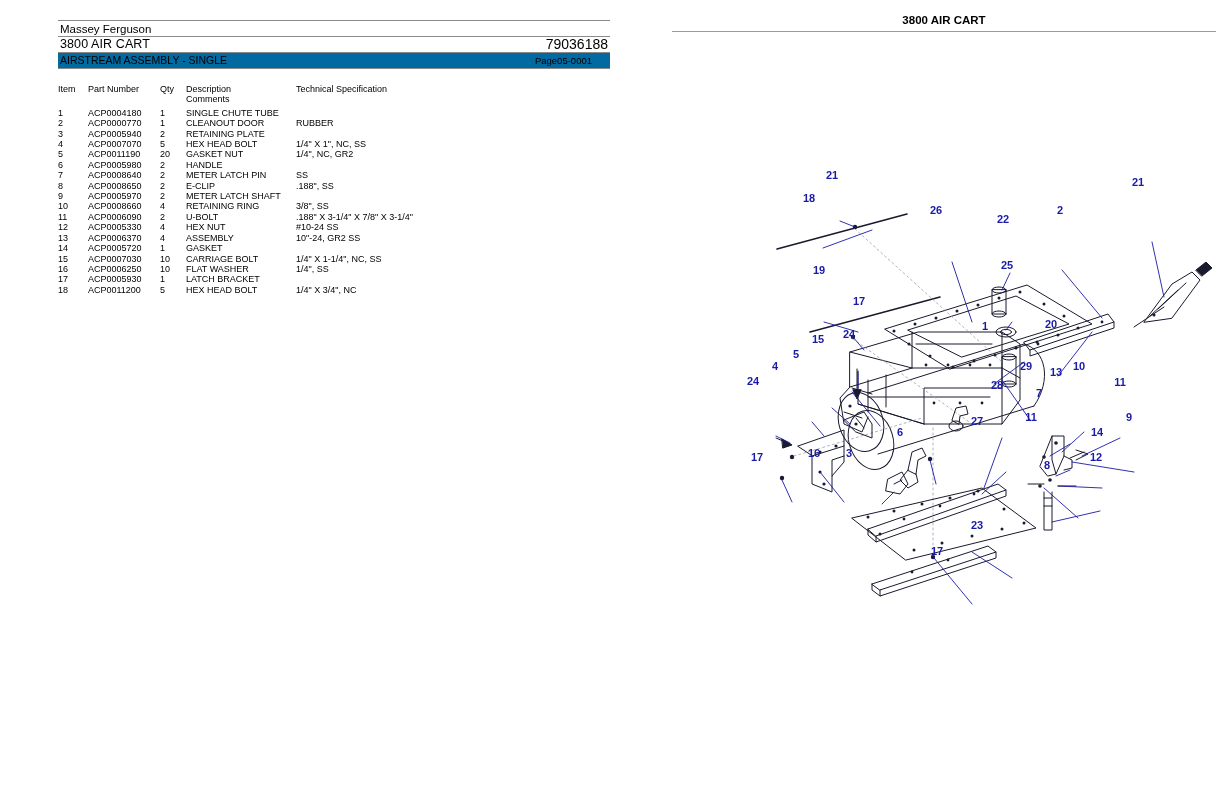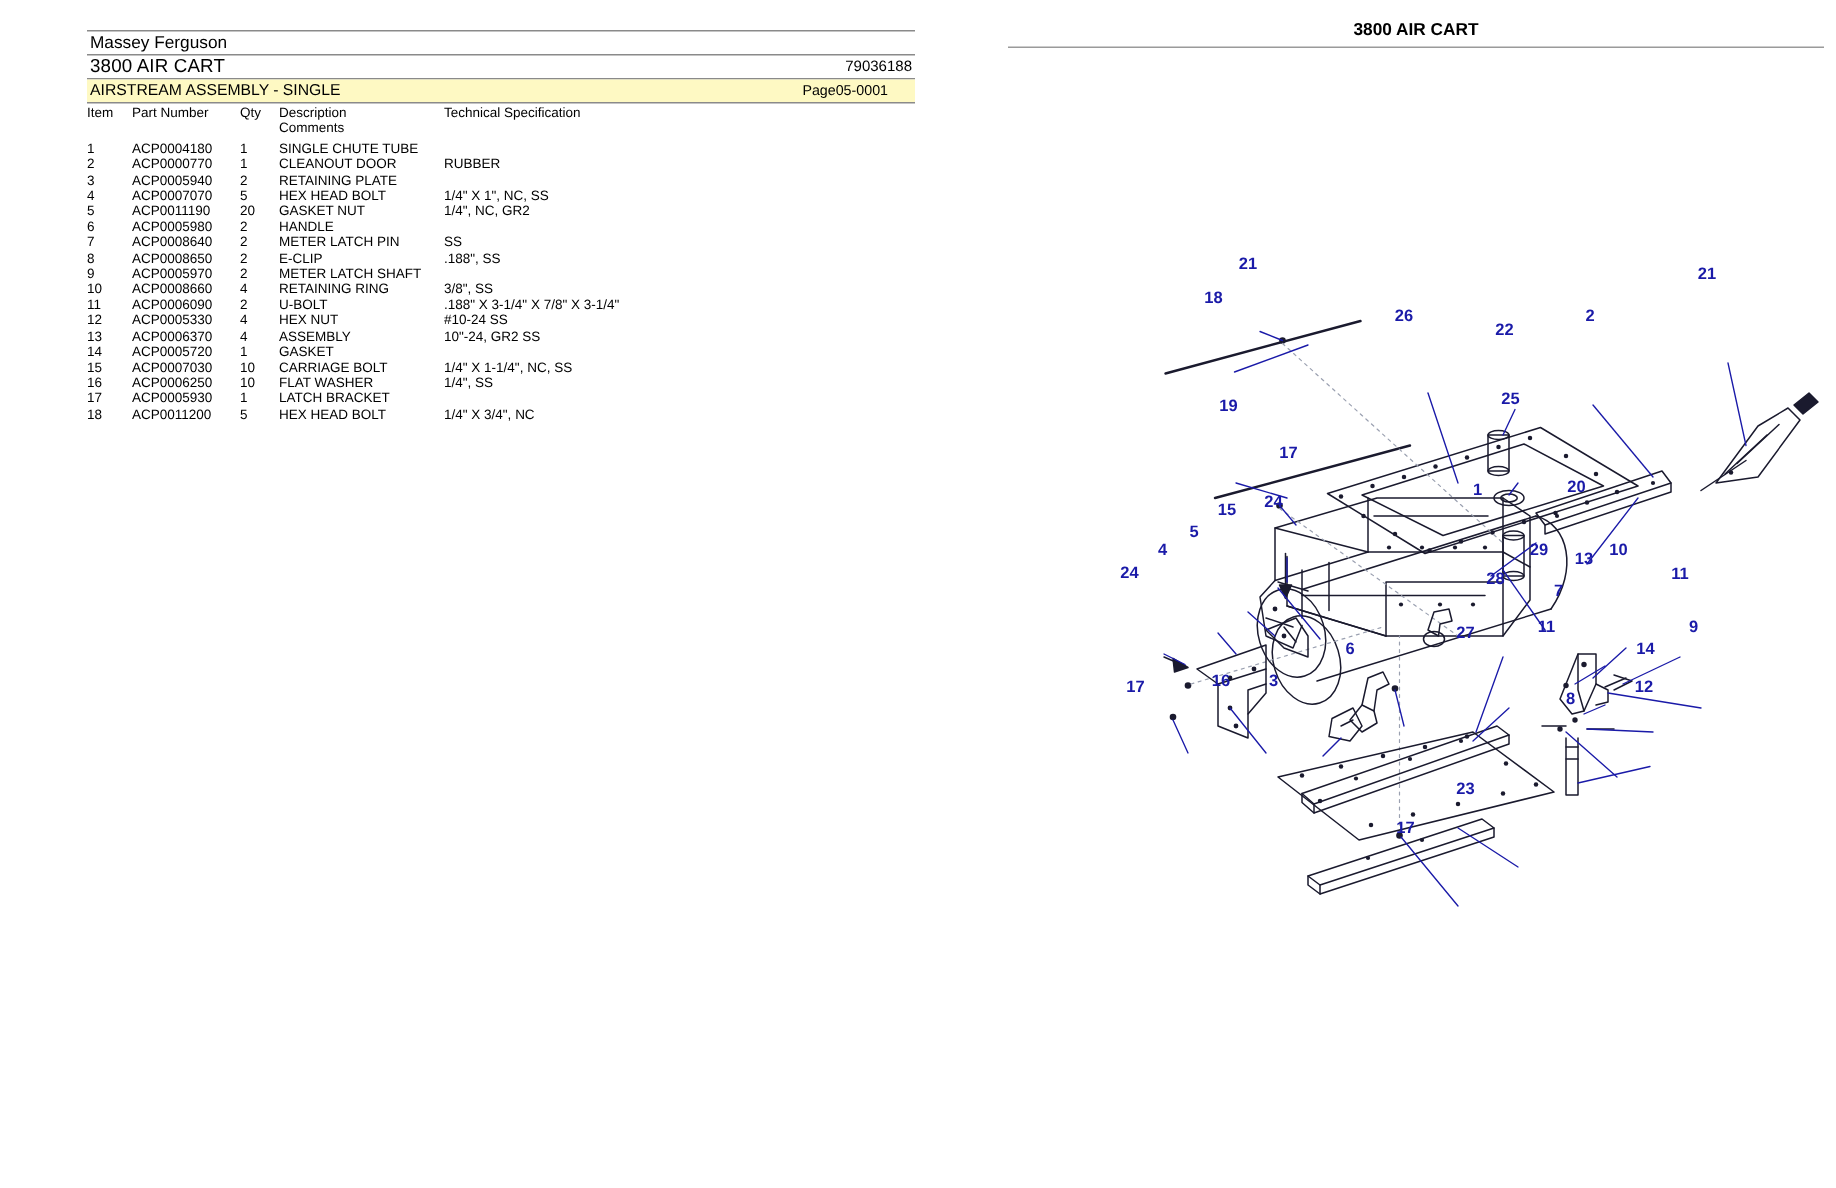--- a/index.html
+++ b/index.html
@@ -2,30 +2,30 @@
 <html><head>
 <meta charset="utf-8">
 <style>
   html,body{margin:0;padding:0;background:#ffffff;}
   body{width:1224px;height:792px;font-family:"Liberation Sans",sans-serif;color:#000;}
   .page{position:relative;width:1224px;height:632px;overflow:hidden;}
 
   
   .left{position:absolute;left:58px;top:20px;width:552px;}
   .rule{height:1px;background:#8a8a8a;width:100%;}
-  .hdr-band{background:#fef9c3;text-align:center;}
+  .hdr-band{background:#0369a1;text-align:center;}
   .hdr-line{display:flex;justify-content:space-between;align-items:flex-end;
             font-size:11.5px;line-height:13px;padding:1px 0 1px 2px;}
   .brand{font-size:11.5px;line-height:14px;padding:1px 0 0 2px;}
   .model{font-size:12.5px;font-weight:400;letter-spacing:.1px;}
   .assy{font-size:10.5px;}
-  .rt{font-size:10px;padding-right:2px;text-align:right;}
+  .rt{font-size:14px;padding-right:2px;text-align:right;}
   .rt2{font-size:9.5px;padding-right:18px;}
 
-  table.parts{border-collapse:collapse;width:100%;margin-top:1px;}
+  table.parts{border-collapse:collapse;width:100%;margin-top:15px;}
   table.parts th,table.parts td{font-size:9px;line-height:10.4px;
       font-weight:400;text-align:left;padding:0;vertical-align:top;
       font-family:"Liberation Sans",sans-serif;}
   th.c-item,td.c-item{width:30px;text-align:right;padding-right:9px;}
   th.c-item{text-align:left;padding-left:2px;padding-right:0;}
   th.c-part,td.c-part{width:72px;}
   th.c-qty,td.c-qty{width:26px;text-align:right;padding-right:10px;}
   th.c-qty{text-align:left;padding-right:0;padding-left:1px;}
   th.c-desc,td.c-desc{width:110px;}
   th.c-spec,td.c-spec{width:auto;}

